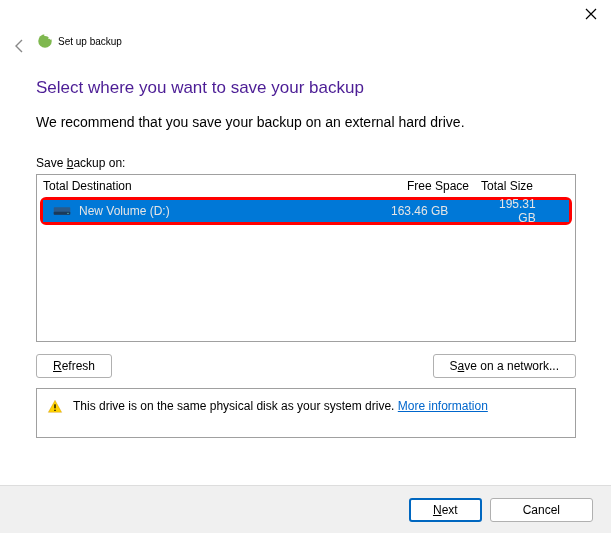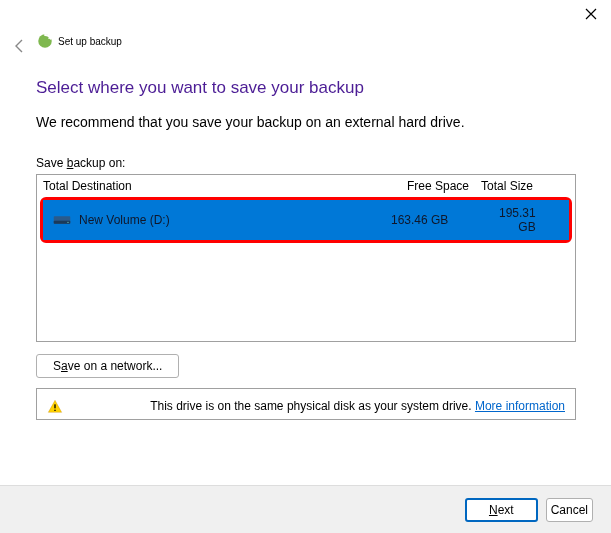--- a/index.html
+++ b/index.html
@@ -20,37 +20,37 @@
     .save-lbl { font-size:12px; margin-bottom:4px; }
     .save-lbl u { text-decoration:underline; }
 
     .table-box { border:1px solid #a0a0a0; position:relative; height:168px; }
     .thead { display:flex; height:22px; align-items:center; padding:0 6px; }
     .thead .c1 { flex:0 0 350px; }
     .thead .c2 { flex:0 0 76px; text-align:right; }
     .thead .c3 { flex:0 0 70px; text-align:right; padding-right:6px; }
 
     .red-frame { border:3px solid #f00; border-radius:6px; margin:0 3px; }
-    .row-sel { display:flex; align-items:center; background:#0078d7; color:#0f172a; height:40px; padding:0 6px; position:relative; }
+    .row-sel { display:flex; align-items:center; background:#0078d7; color:#e5e5e5; height:22px; padding:0 6px; position:relative; }
     .row-sel .c1 { flex:0 0 342px; display:flex; align-items:center; gap:8px; padding-left:4px; }
     .row-sel .c2 { flex:0 0 76px; }
     .row-sel .c3 { flex:0 0 70px; text-align:right; padding-right:6px;padding-left:32px; }
     .drive-icon svg { width:18px; height:12px; display:block; }
 
     .btn-row { display:flex; justify-content:space-between; margin-top:12px; }
     .btn { background:#fff; border:1px solid #b0b0b0; border-radius:3px; height:24px; padding:0 16px; cursor:pointer; font-size:12px; }
     .btn u { text-decoration:underline; }
 
-    .warn-box { border:1px solid #a0a0a0; margin-top:10px; padding:10px; display:flex; align-items:flex-start; gap:10px; height:32px;justify-content:space-between; }
+    .warn-box { border:1px solid #a0a0a0; margin-top:10px; padding:10px; display:flex; align-items:flex-start; gap:10px; height:50px; }
     .warn-icon svg { width:16px; height:16px; }
     .warn-box a { color:#0066cc; }
 
     .footer { position:absolute; left:0; right:0; bottom:0; height:48px; background:#f0f0f0; border-top:1px solid #ddd; display:flex; align-items:center; justify-content:flex-end; padding-right:18px; gap:8px; }
     .btn-next { border:2px solid #0067c0; border-radius:3px; height:24px; padding:0 22px; background:#fff; cursor:pointer; }
-    .btn-cancel { border:1px solid #b0b0b0; border-radius:3px; height:24px; padding:0 4px; background:#fff; cursor:pointer; }
+    .btn-cancel { border:1px solid #b0b0b0; border-radius:3px; height:24px; padding:0 32px; background:#fff; cursor:pointer; }
     .btn-next u { text-decoration:underline; }
   </style>
 </head>
 <body>
 
 <div class="close-x">
   <svg viewBox="0 0 12 12">
       <path d="M1 1 L11 11 M11 1 L1 11" stroke="#000" stroke-width="1.2" fill="none"></path>
     </svg>
 </div>
@@ -97,20 +97,23 @@
           <span>New Volume (D:)</span>
         </div>
         <div class="c2">163.46 GB</div>
         <div class="c3">195.31 GB</div>
       </div>
     </div>
   </div>
 
   <div class="btn-row">
     <button class="btn">
+      <u>R</u><span>efresh</span>
+    </button>
+    <button class="btn">
       <span>S</span><u>a</u><span>ve on a network...</span>
     </button>
   </div>
 
   <div class="warn-box">
     <span class="warn-icon">
       <svg viewBox="0 0 24 24">
         <path d="M12 2 L22 20 L2 20 Z" fill="#ffd200" stroke="#c08000" stroke-width="0.5"></path>
         <rect x="11" y="8" width="2" height="6" fill="#000"></rect>
         <rect x="11" y="16" width="2" height="2" fill="#000"></rect>

